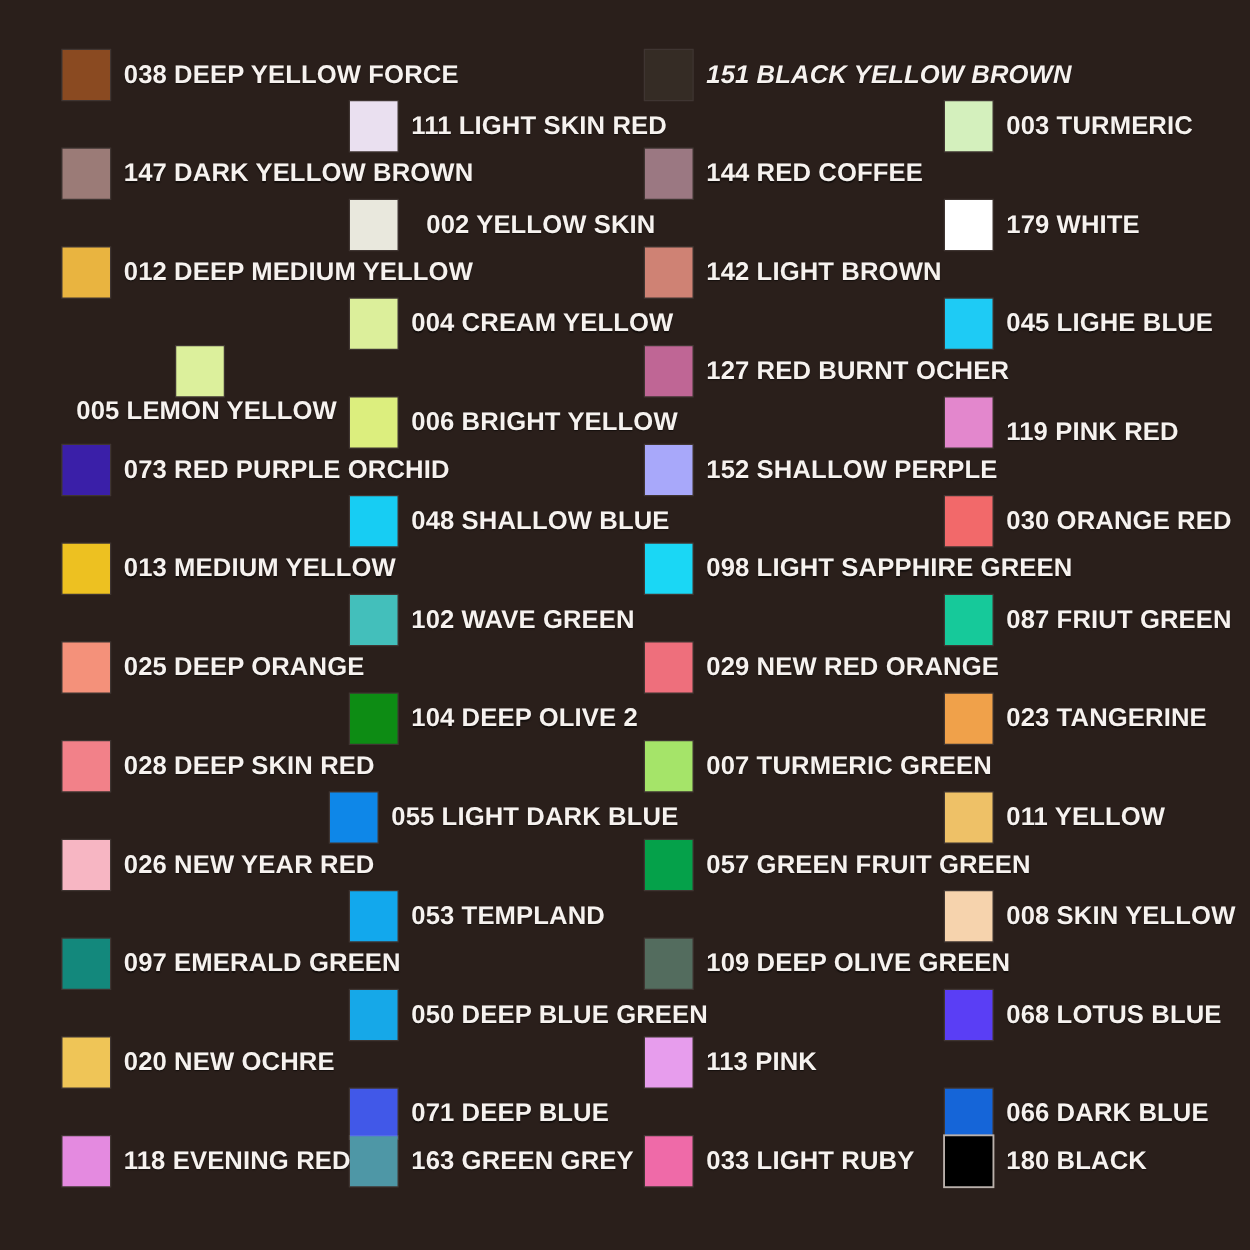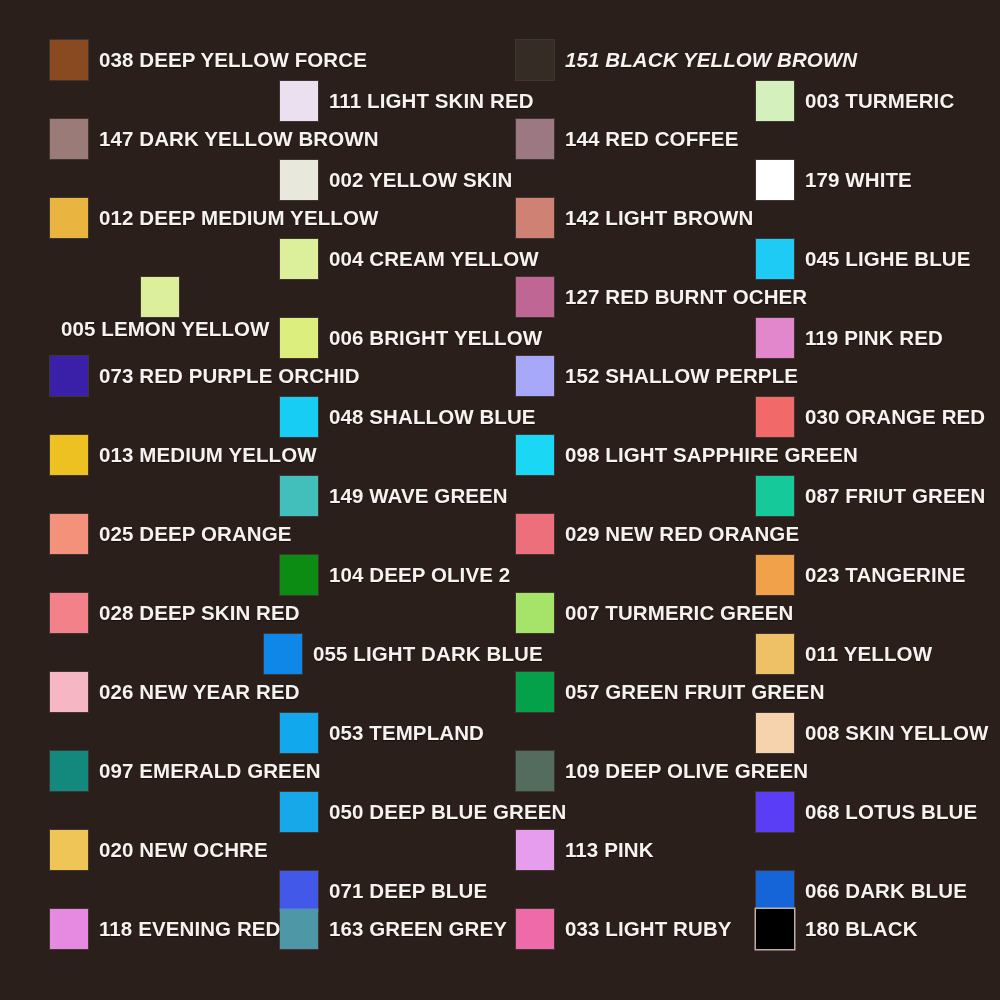--- a/index.html
+++ b/index.html
@@ -60,21 +60,21 @@
       <div class="swatch-label">003 TURMERIC</div>
     </div>
     <div class="swatch-entry" style="left: 50px; top: 119px;">
       <div class="swatch" title="#9b7b77" style="width: 38px; height: 40px; background: rgb(155, 123, 119);"></div>
       <div class="swatch-label">147 DARK YELLOW BROWN</div>
     </div>
     <div class="swatch-entry" style="left: 516px; top: 119px;">
       <div class="swatch" title="#9b7882" style="width: 38px; height: 40px; background: rgb(155, 120, 130);"></div>
       <div class="swatch-label">144 RED COFFEE</div>
     </div>
-    <div class="swatch-entry" style="left: 280px; top: 160px;">
+    <div class="swatch-entry" style="left: 280px; top: 160px; gap: 12px;">
       <div class="swatch" title="#e9e8dd" style="width: 38px; height: 40px; background: rgb(233, 232, 221);"></div>
       <div class="swatch-label">002 YELLOW SKIN</div>
     </div>
     <div class="swatch-entry" style="left: 756px; top: 160px;">
       <div class="swatch" title="#ffffff" style="width: 38px; height: 40px; background: rgb(255, 255, 255);"></div>
       <div class="swatch-label">179 WHITE</div>
     </div>
     <div class="swatch-entry" style="left: 50px; top: 198px;">
       <div class="swatch" title="#e9b440" style="width: 38px; height: 40px; background: rgb(233, 180, 64);"></div>
       <div class="swatch-label">012 DEEP MEDIUM YELLOW</div>
@@ -96,21 +96,21 @@
       <div class="swatch-label">005 LEMON YELLOW</div>
     </div>
     <div class="swatch-entry" style="left: 516px; top: 277px;">
       <div class="swatch" title="#bf6695" style="width: 38px; height: 40px; background: rgb(191, 102, 149);"></div>
       <div class="swatch-label">127 RED BURNT OCHER</div>
     </div>
     <div class="swatch-entry" style="left: 280px; top: 318px;">
       <div class="swatch" title="#dcee7e" style="width: 38px; height: 40px; background: rgb(220, 238, 126);"></div>
       <div class="swatch-label">006 BRIGHT YELLOW</div>
     </div>
-    <div class="swatch-entry" style="left: 756px; top: 318px;">
+    <div class="swatch-entry" style="left: 756px; top: 318px; align-items: flex-end;">
       <div class="swatch" title="#e387cd" style="width: 38px; height: 40px; background: rgb(227, 135, 205);"></div>
       <div class="swatch-label">119 PINK RED</div>
     </div>
     <div class="swatch-entry" style="left: 50px; top: 356px;">
       <div class="swatch" title="#3a1fa8" style="width: 38px; height: 40px; background: rgb(58, 31, 168);"></div>
       <div class="swatch-label">073 RED PURPLE ORCHID</div>
     </div>
     <div class="swatch-entry" style="left: 516px; top: 356px;">
       <div class="swatch" title="#a8a8fa" style="width: 38px; height: 40px; background: rgb(168, 168, 250);"></div>
       <div class="swatch-label">152 SHALLOW PERPLE</div>
@@ -126,21 +126,21 @@
     <div class="swatch-entry" style="left: 50px; top: 435px;">
       <div class="swatch" title="#edc121" style="width: 38px; height: 40px; background: rgb(237, 193, 33);"></div>
       <div class="swatch-label">013 MEDIUM YELLOW</div>
     </div>
     <div class="swatch-entry" style="left: 516px; top: 435px;">
       <div class="swatch" title="#1ad7f5" style="width: 38px; height: 40px; background: rgb(26, 215, 245);"></div>
       <div class="swatch-label">098 LIGHT SAPPHIRE GREEN</div>
     </div>
     <div class="swatch-entry" style="left: 280px; top: 476px;">
       <div class="swatch" title="#43bfbb" style="width: 38px; height: 40px; background: rgb(67, 191, 187);"></div>
-      <div class="swatch-label">149 WAVE GREEN</div>
+      <div class="swatch-label">102 WAVE GREEN</div>
     </div>
     <div class="swatch-entry" style="left: 756px; top: 476px;">
       <div class="swatch" title="#16c99a" style="width: 38px; height: 40px; background: rgb(22, 201, 154);"></div>
       <div class="swatch-label">087 FRIUT GREEN</div>
     </div>
     <div class="swatch-entry" style="left: 50px; top: 514px;">
       <div class="swatch" title="#f4917a" style="width: 38px; height: 40px; background: rgb(244, 145, 122);"></div>
       <div class="swatch-label">025 DEEP  ORANGE</div>
     </div>
     <div class="swatch-entry" style="left: 516px; top: 514px;">

